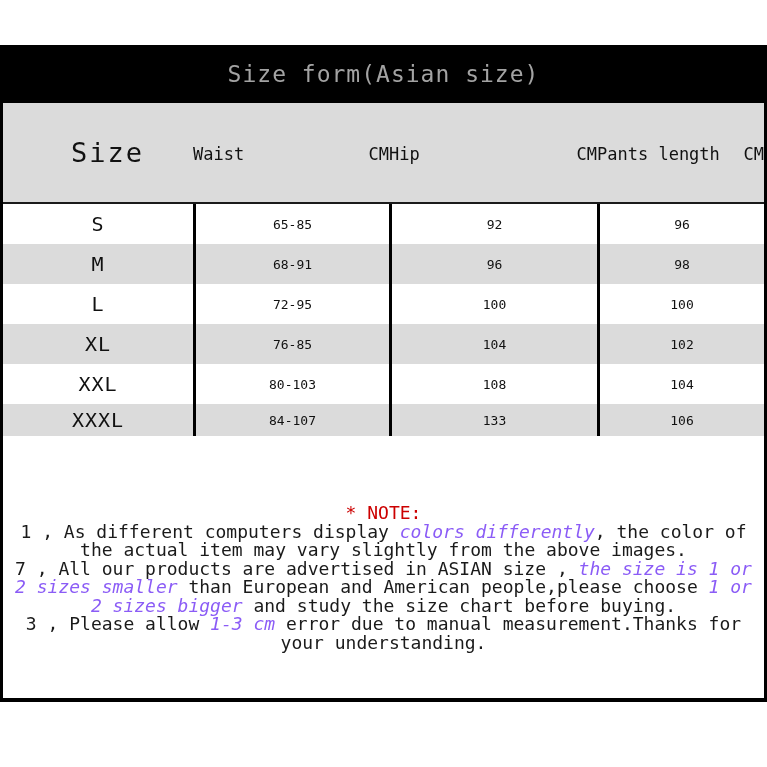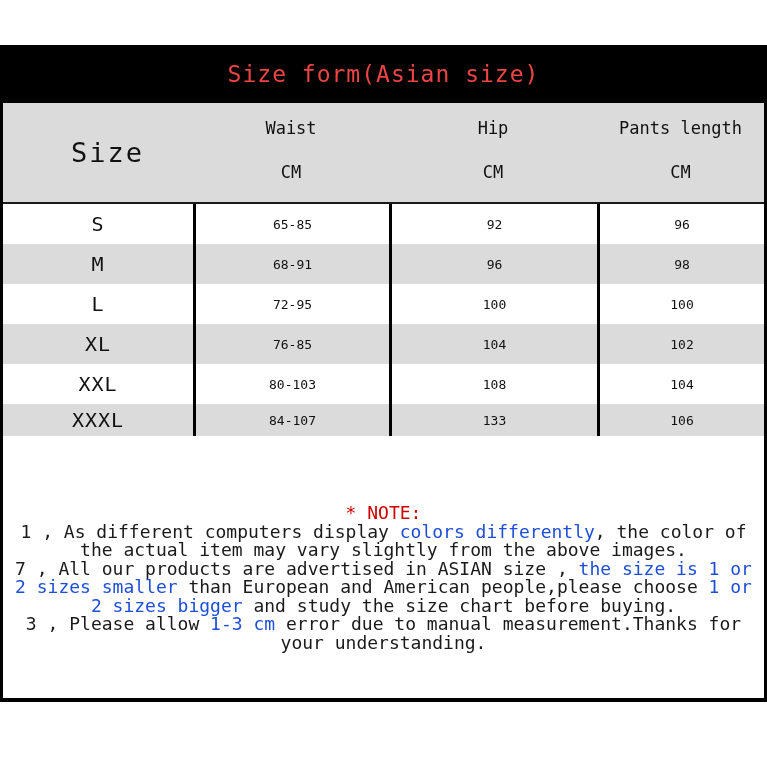--- a/index.html
+++ b/index.html
@@ -8,51 +8,51 @@
     font-family:"DejaVu Sans Mono","Liberation Mono",monospace;
     color:#111;
   }
   .sheet{
     position:absolute;left:0;top:45px;width:767px;
     box-sizing:border-box;
     border-left:3px solid #000;border-right:3px solid #000;border-bottom:4px solid #000;
     background:#fff;
   }
   .title-bar{
-    height:58px;background:#000;color:#ef4444;
+    height:58px;background:#000;color:#a3a3a3;
     display:flex;align-items:center;justify-content:center;
     font-size:23px;letter-spacing:1px;
   }
   .grid4{display:grid;grid-template-columns:190px 196px 208px 1fr;}
   .thead{
     height:99px;background:#dbdbdb;border-bottom:2px solid #1a1a1a;
   }
   .size-head{
     display:flex;align-items:center;justify-content:center;
     font-size:27px;letter-spacing:2px;padding-left:19px;
   }
   .col-head{
-    display:flex;flex-direction:column;align-items:center;justify-content:space-between;
-    padding:15px 0 20px;box-sizing:border-box;font-size:17px;
+    display:flex;flex-direction:row;align-items:center;justify-content:space-between;
+    padding:15px 0 12px;box-sizing:border-box;font-size:17px;
   }
   .row{height:40px;}
   .row:last-child{height:32px;}
   .row:nth-child(even){background:#dbdbdb;}
   .cell{
     display:flex;align-items:center;justify-content:center;
     font-size:13px;box-sizing:border-box;
   }
   .cell + .cell{border-left:3px solid #000;}
   .cell.c-size{font-size:20px;letter-spacing:1px;}
   .notes{
     height:262px;box-sizing:border-box;padding:68px 2px 0;
     text-align:center;font-size:18px;line-height:18.5px;color:#1a1a1a;
   }
   .notes p{margin:0;}
-  .red{color:#1d4ed8;}
+  .red{color:#8b5cf6;font-style:italic;}
   .note-heading{color:#cc0000;}
 </style>
 </head>
 <body>
 
 <div class="sheet">
 
   <div class="title-bar">
     <span>Size form(Asian size)</span>
   </div>

